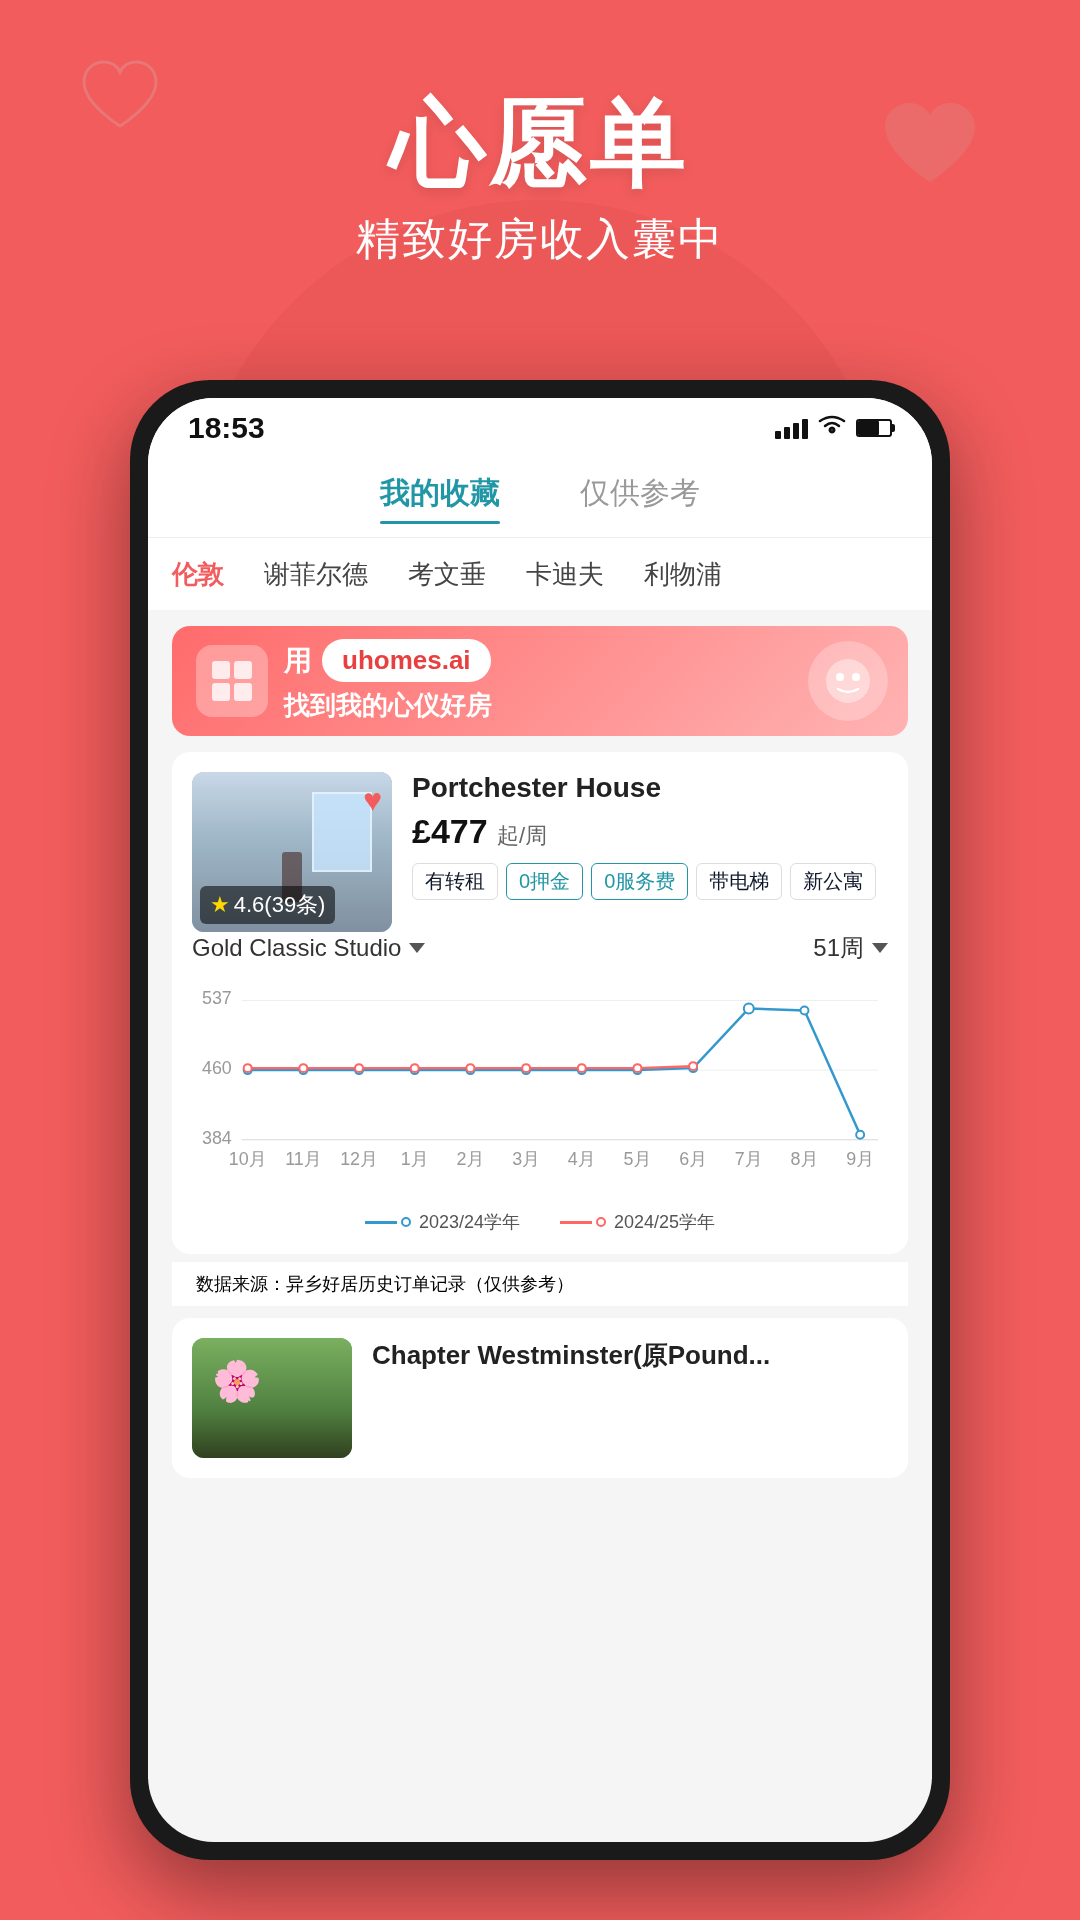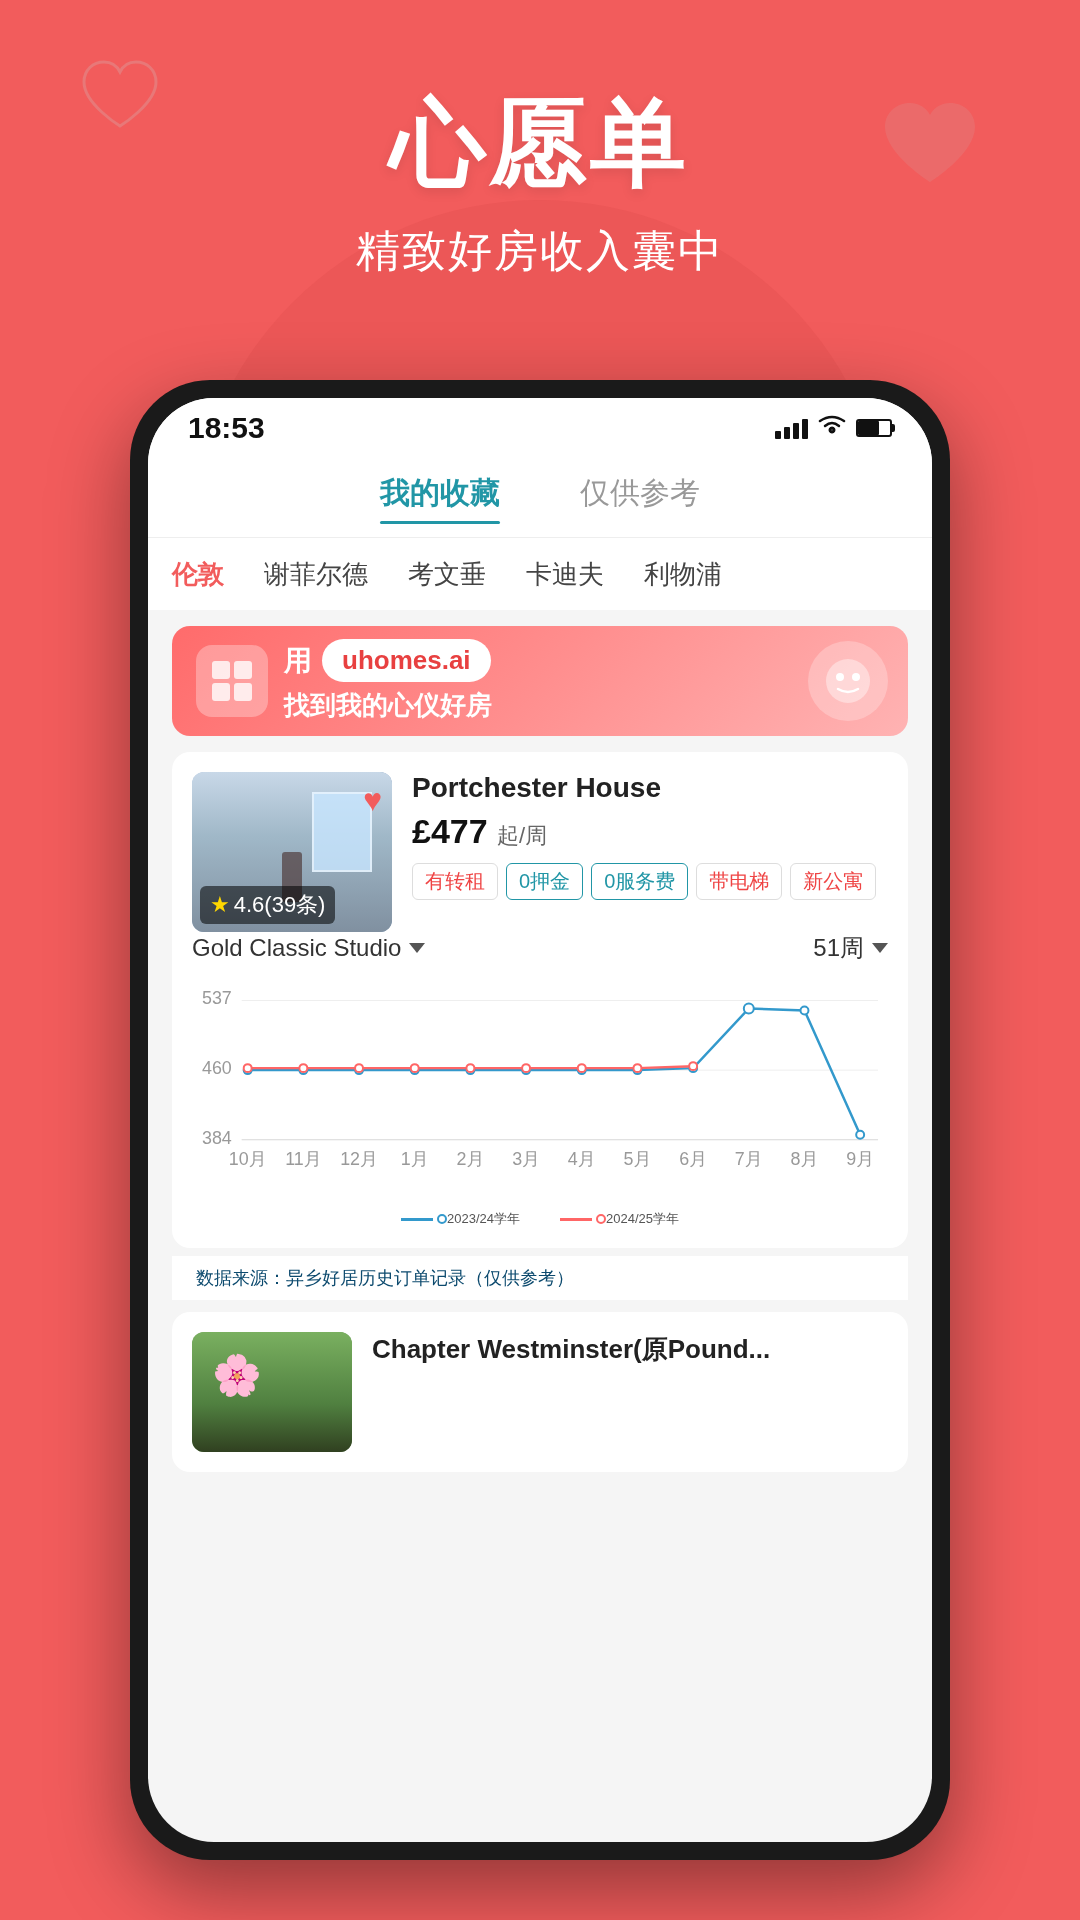--- a/index.html
+++ b/index.html
@@ -25,21 +25,20 @@
     .header-title {
       font-size: 96px;
       font-weight: 800;
       color: white;
       letter-spacing: 4px;
       text-shadow: 0 4px 12px rgba(0,0,0,0.1);
     }
     .header-subtitle {
       font-size: 44px;
       color: white;
-      margin-top: 12px;
       font-weight: 400;
       letter-spacing: 2px;
     }
 
     
     .phone-mockup {
       position: absolute;
       top: 380px;
       left: 50%;
       transform: translateX(-50%);
@@ -320,21 +319,21 @@
     }
     .property-tags {
       display: flex;
       flex-wrap: wrap;
       gap: 8px;
     }
     .tag {
       font-size: 20px;
       padding: 4px 12px;
       border-radius: 6px;
-      color: #ef4444;
+      color: #0f172a;
       border: 1px solid #ddd;
     }
     .tag-blue {
       color: #2196a6;
       border-color: #2196a6;
     }
     .chart-controls {
       display: flex;
       justify-content: space-between;
       align-items: center;
@@ -401,22 +400,22 @@
     
     .chart-legend {
       display: flex;
       justify-content: center;
       gap: 40px;
       margin-top: 10px;
     }
     .legend-item {
       display: flex;
       align-items: center;
-      gap: 0;
-      font-size: 13px;
+      gap: 8px;
+      font-size: 18px;
       color: #555;
     }
     .legend-line-blue {
       width: 32px;
       height: 3px;
       background: #3399cc;
     }
     .legend-line-red {
       width: 32px;
       height: 3px;
@@ -433,21 +432,21 @@
       width: 10px;
       height: 10px;
       border-radius: 50%;
       background: white;
       border: 2px solid #ff6666;
     }
 
     
     .data-source {
       font-size: 18px;
-      color: #0c4a6e;
+      color: #000000;
       padding: 10px 24px;
       background: white;
       margin: 0 24px;
     }
 
     
     .property-card-bottom {
       background: white;
       margin: 12px 24px 0;
       border-radius: 18px;

